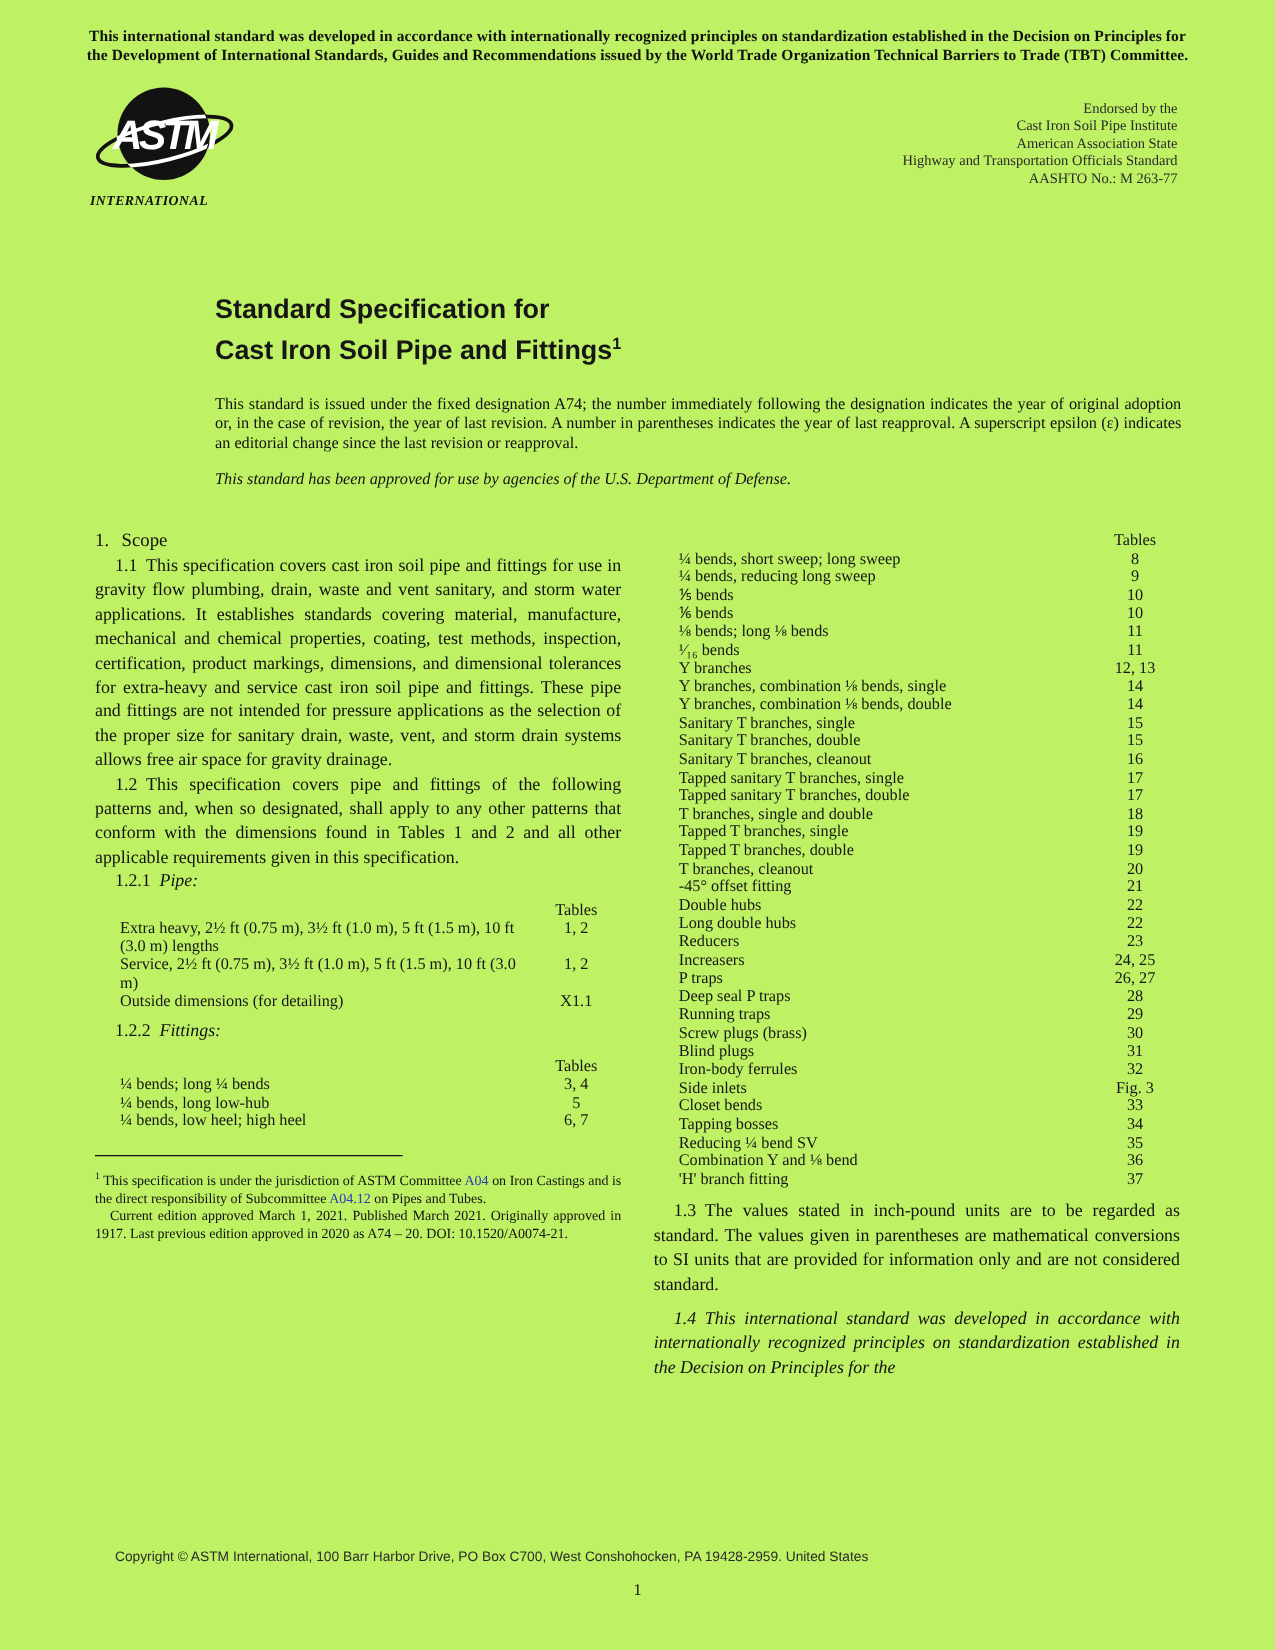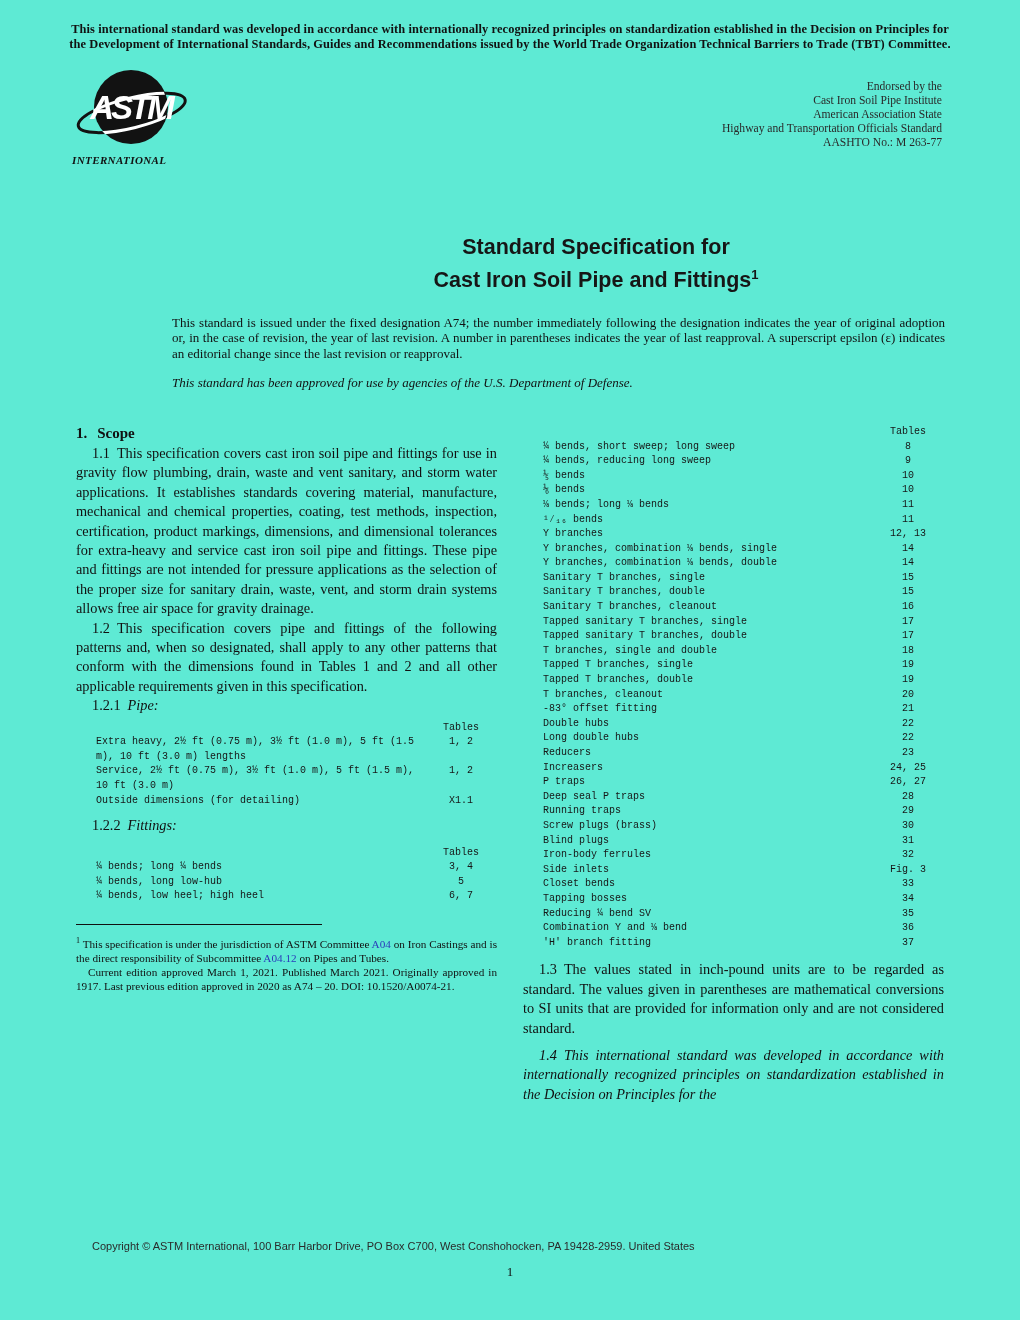--- a/index.html
+++ b/index.html
@@ -1,21 +1,21 @@
 <!DOCTYPE html>
 <html><head>
 <meta charset="utf-8">
 <style>
   * { margin:0; padding:0; box-sizing:border-box; }
   html,body { background:#e9e9e9; }
   .page {
     position:relative;
     width:1020px; height:1320px;
     margin:0 auto;
-    background:#5eead4;
+    background:#bef264;
     color:#111;
     font-family:"Liberation Serif", serif;
     overflow:hidden;
   }
   
   .top-notice {
     width:884px; margin:22px auto 0;
     font-size:12.4px; line-height:15.2px;
     font-weight:bold; text-align:center;
     letter-spacing:0.1px;
@@ -36,44 +36,44 @@
   .endorsement {
     position:absolute; right:78px; top:14px;
     font-family:Liberation Serif, serif;
     font-size:11.6px; line-height:14px;
     text-align:right; color:#2a2a2a;
   }
   
   .title-block {
     margin:50px 0 0 172px;
     font-family:"Liberation Sans", sans-serif;
-    font-weight:bold; font-size:21.5px; line-height:27px; color:#161616;text-align:center;
+    font-weight:bold; font-size:21.5px; line-height:27px; color:#161616;
   }
   .title-block sup { font-size:13px; }
   
   .issuance {
     margin:20px 75px 0 172px;
     font-size:13px; line-height:15.8px;
     text-align:justify;
   }
   .dod-note { margin:13px 75px 0 172px; font-style:italic; font-size:13px; }
   
   .columns { display:flex; gap:26px; margin:34px 76px 0; }
   .col { flex:1; min-width:0; }
-  .sec-heading { font-weight:bold; font-size:15px; margin-bottom:2px; }
+  .sec-heading { font-weight:normal; font-size:15px; margin-bottom:2px; }
   .sec-heading .num { margin-right:10px; }
   p.body { font-size:14.3px; line-height:19.4px; text-align:justify; text-indent:16px; }
   p.body .num { margin-right:7px; }
   .subclause { font-size:14.3px; line-height:19.4px; text-indent:16px; }
   .subclause .num { margin-right:7px; }
   .subclause .term { font-style:italic; }
   
   .mini-table {
-    font-family:Liberation Mono, monospace;
-    font-size:10px; line-height:14.6px;
+    font-family:Liberation Serif, serif;
+    font-size:13px; line-height:14.6px;
     margin:5px 0 3px 20px; color:#161616;
   }
   .mini-row { display:flex; align-items:flex-start; }
   .mini-item { flex:1; padding-right:6px; }
   .mini-val { width:72px; flex:0 0 72px; text-align:center; }
   .mini-head { text-align:center; }
   
   .italic-para { font-style:italic; }
   
   .footnote { margin-top:20px; font-size:11.2px; line-height:14.2px; text-align:justify; }
@@ -310,21 +310,21 @@
               <div class="mini-item">Tapped T branches, double</div>
               <div class="mini-val">19</div>
             </div>
 
             <div class="mini-row">
               <div class="mini-item">T branches, cleanout</div>
               <div class="mini-val">20</div>
             </div>
 
             <div class="mini-row">
-              <div class="mini-item">-83° offset fitting</div>
+              <div class="mini-item">-45° offset fitting</div>
               <div class="mini-val">21</div>
             </div>
 
             <div class="mini-row">
               <div class="mini-item">Double hubs</div>
               <div class="mini-val">22</div>
             </div>
 
             <div class="mini-row">
               <div class="mini-item">Long double hubs</div>

